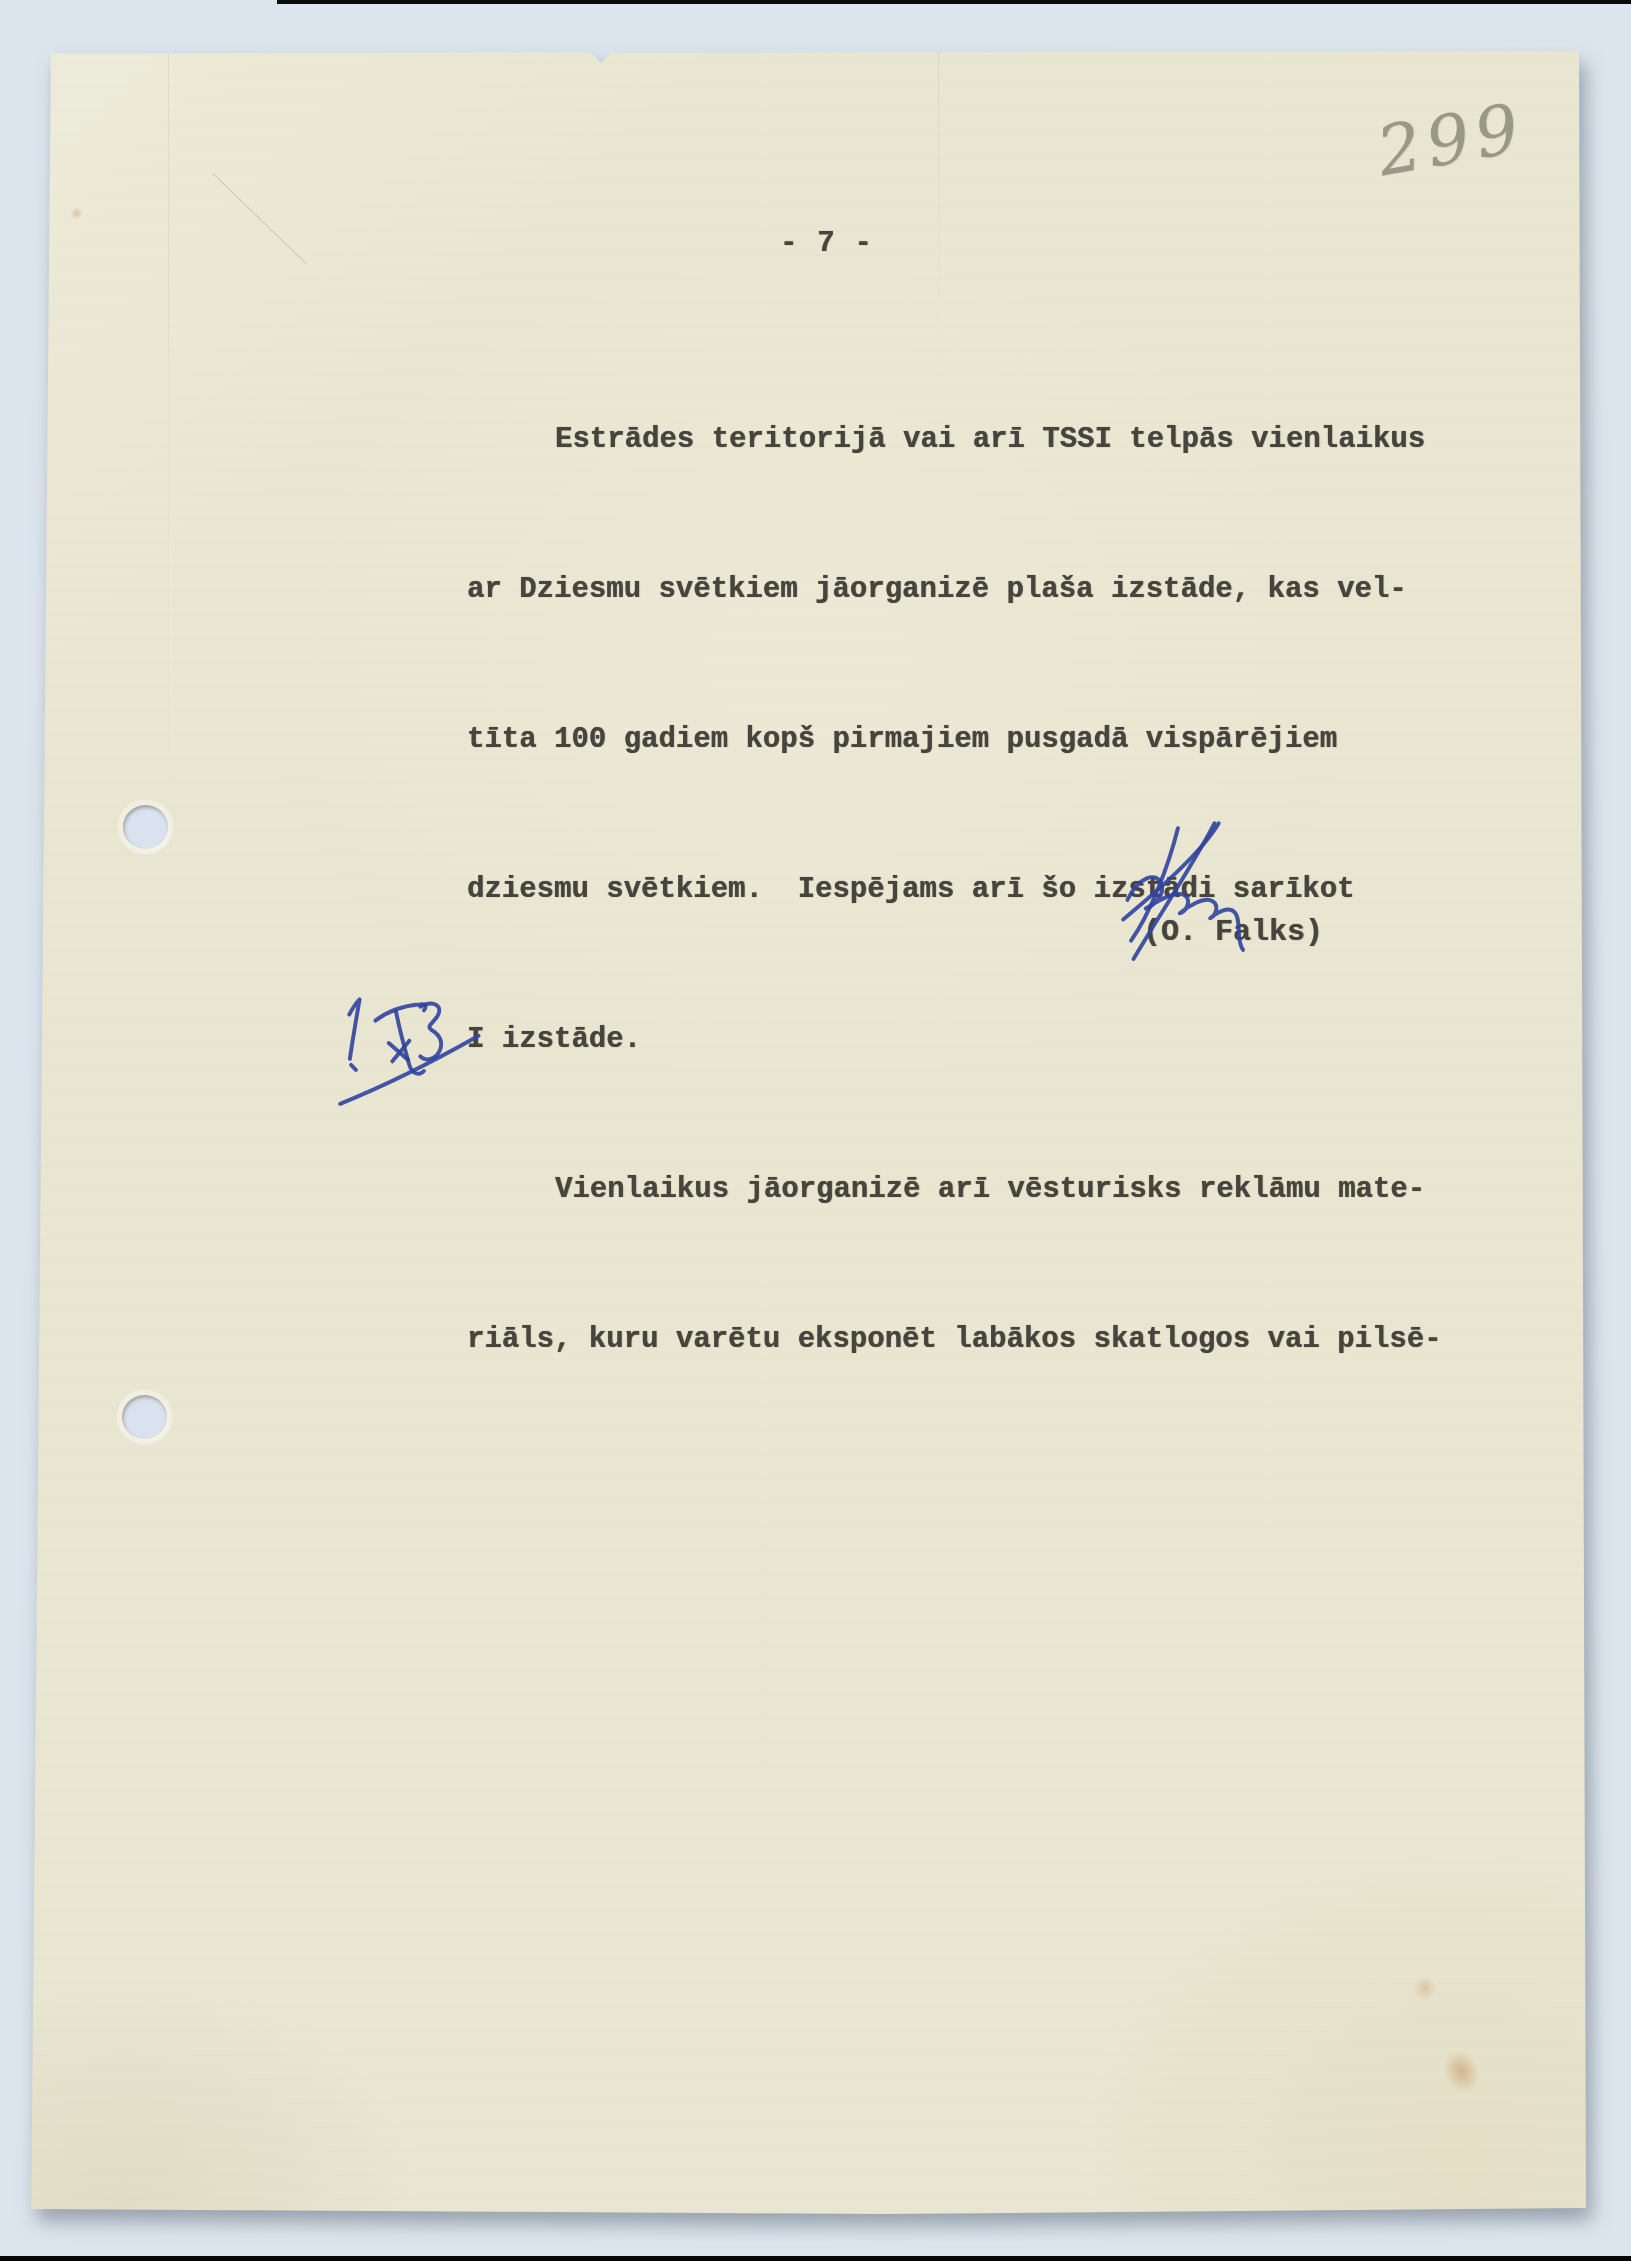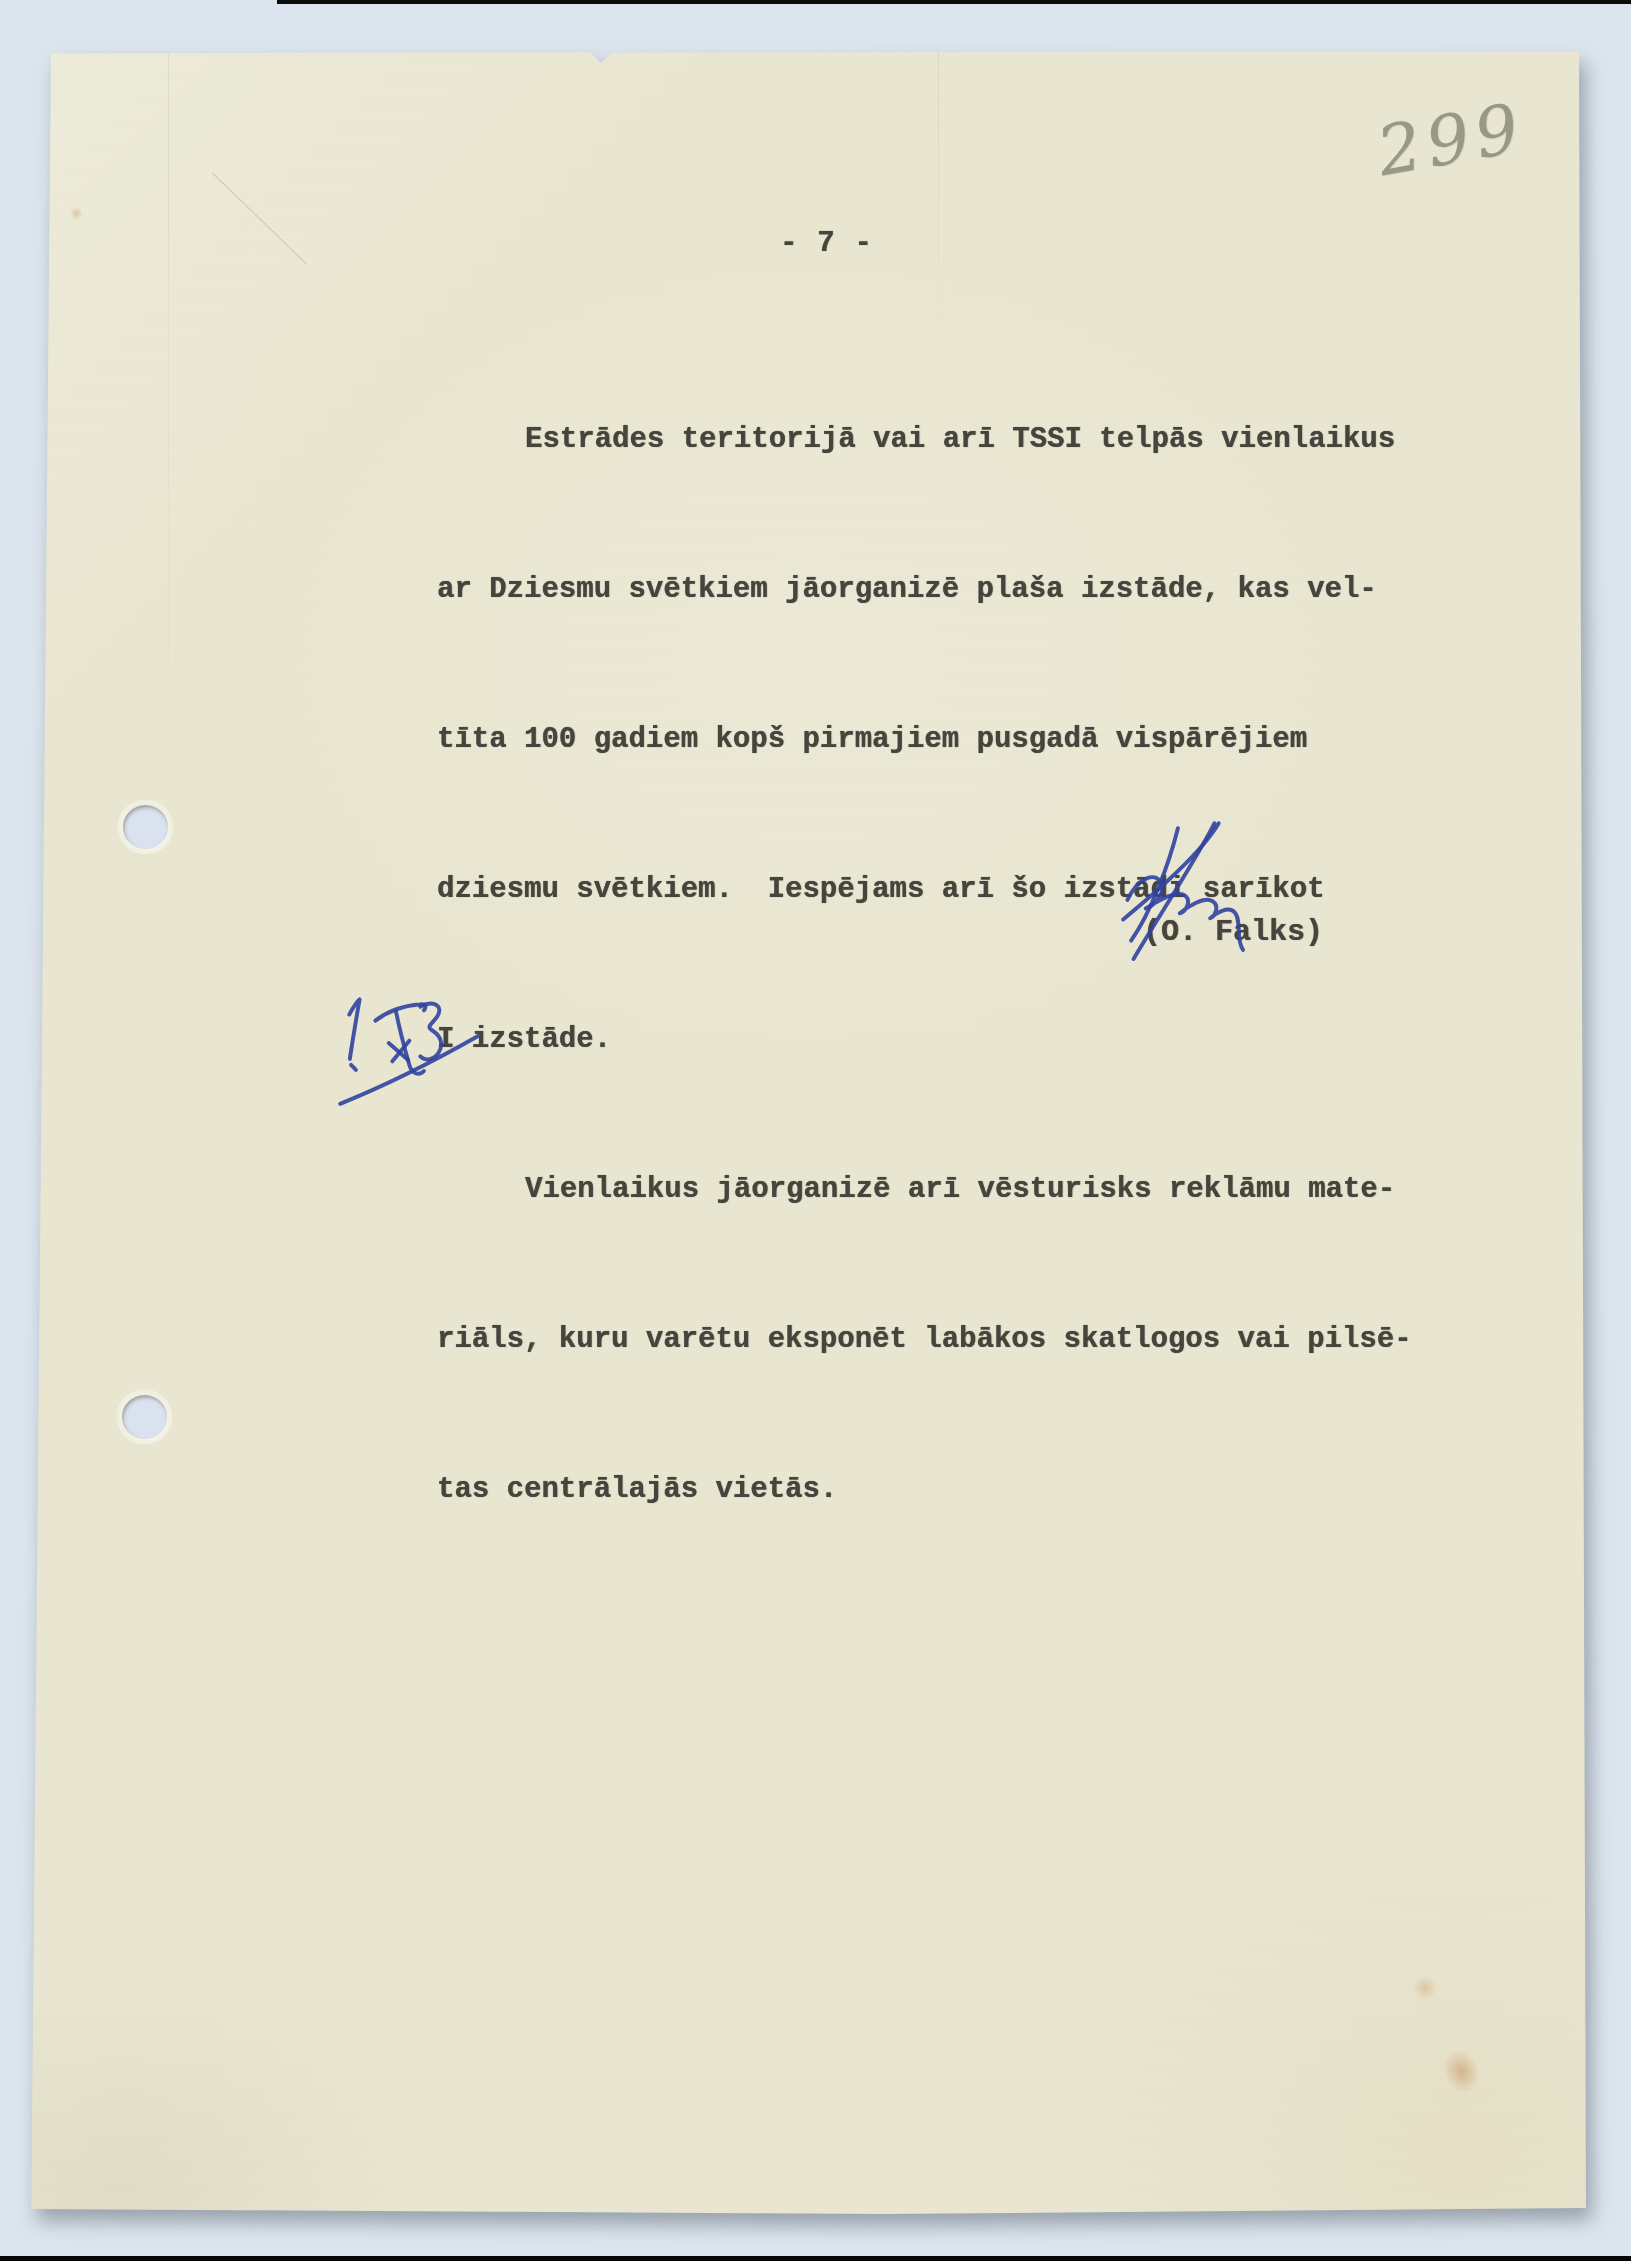--- a/index.html
+++ b/index.html
@@ -50,21 +50,21 @@
                1.8px 2.4px 3.7px rgba(255,255,255,.55);
   }
   .hole.h1{left:93px;top:754px;}
   .hole.h2{left:92px;top:1344px;}
   .typed{
     color:#46443d;font-weight:700;
     text-shadow:0.4px 0.4px 1px rgba(68,66,58,.75), -0.2px 0 0.6px rgba(68,66,58,.35);
   }
   .page-num{position:absolute;left:750px;top:176px;font-size:29px;letter-spacing:1.2px;}
   .body-text{position:absolute;left:407px;top:264px;font-size:29px;line-height:50px;white-space:pre;}
-  .line{height:50px;}
+  .line{height:50px;margin-left:30px;}
   .line.indent{padding-left:88px;}
   .sig-block{position:absolute;left:700px;top:802px;font-size:30px;line-height:37px;white-space:pre;}
   .sig-line2{padding-left:43px;}
   .sig-name{position:absolute;left:1113px;top:864px;font-size:30px;}
   .pencil-number{
     position:absolute;left:1347px;top:49px;
     font-family:"DejaVu Serif", serif;font-style:italic;
     font-size:68px;color:#8f8d7d;letter-spacing:6px;
     transform:rotate(-10deg);opacity:.88;
     text-shadow:0.6px 0.6px 1.2px rgba(143,141,125,.4);
@@ -95,21 +95,20 @@
       <div class="page-num typed">- 7 -</div>
 
       <div class="body-text typed">
         <div class="line indent">Estrādes teritorijā vai arī TSSI telpās vienlaikus</div>
         <div class="line">ar Dziesmu svētkiem jāorganizē plaša izstāde, kas vel-</div>
         <div class="line">tīta 100 gadiem kopš pirmajiem pusgadā vispārējiem</div>
         <div class="line">dziesmu svētkiem.  Iespējams arī šo izstādi sarīkot</div>
         <div class="line">I izstāde.</div>
         <div class="line indent">Vienlaikus jāorganizē arī vēsturisks reklāmu mate-</div>
         <div class="line">riāls, kuru varētu eksponēt labākos skatlogos vai pilsē-</div>
-        <div class="line">tas centrālajās vietās.</div>
       </div>
 
 
       <div class="sig-name typed">(O. Falks)</div>
 
       <svg class="ink-svg" style="left:1084px;top:765px;" width="140" height="146" viewBox="0 0 230 240">
         <path d="M165,12 C130,80 70,170 32,235"></path>
         <path d="M105,20 C90,80 60,160 28,205"></path>
         <path d="M172,12 C150,50 100,100 15,170"></path>
         <path d="M22,138 C40,100 70,90 78,112 C84,128 66,148 52,152 C72,140 100,122 115,130

